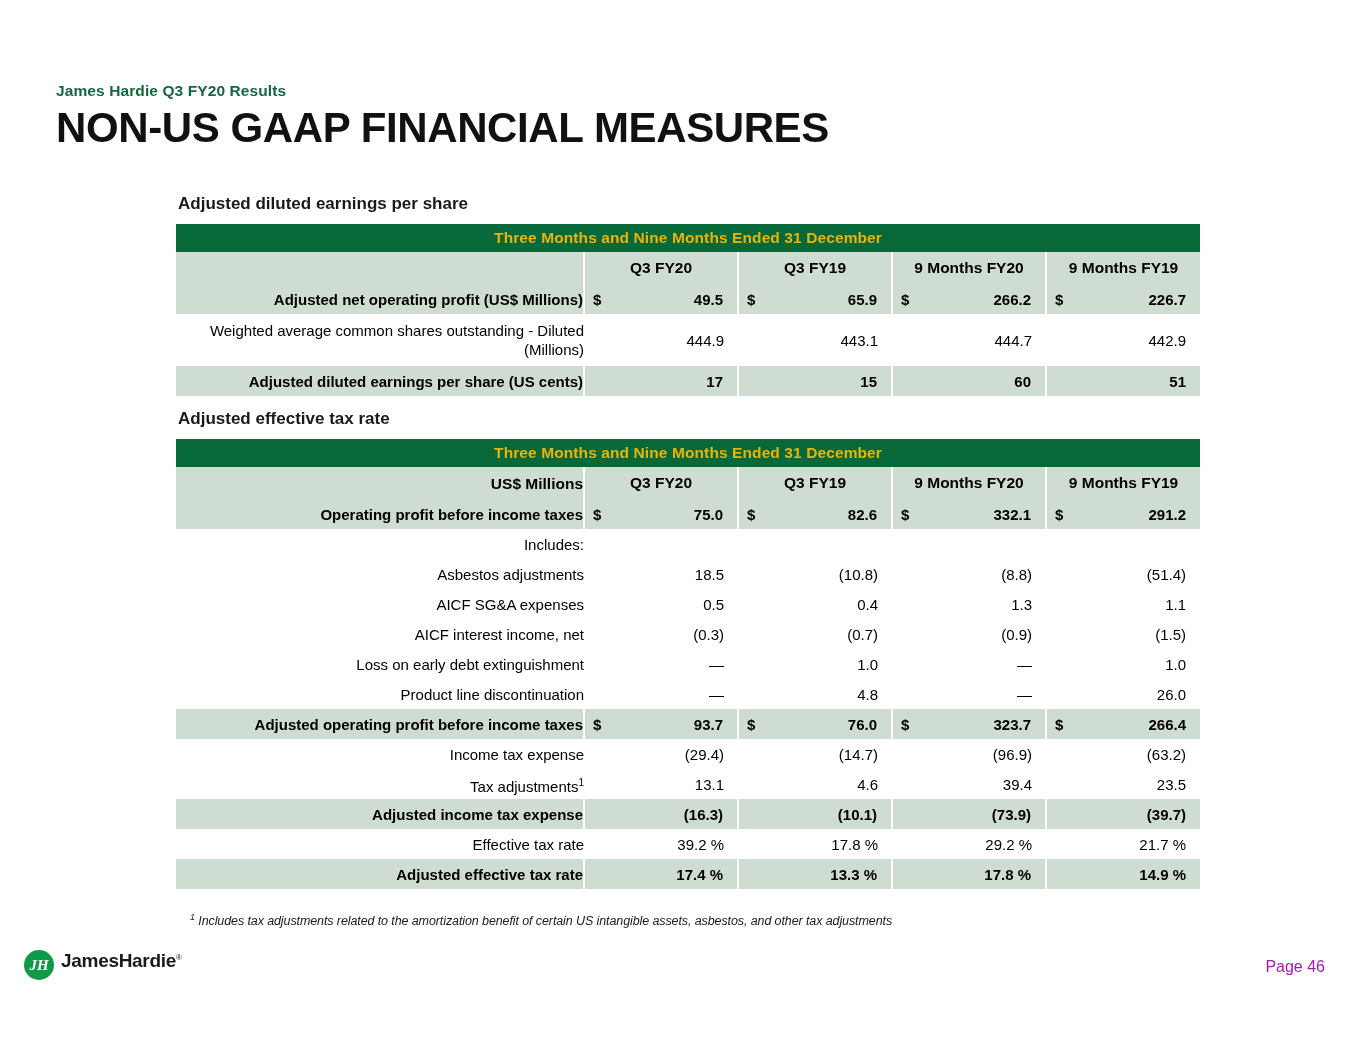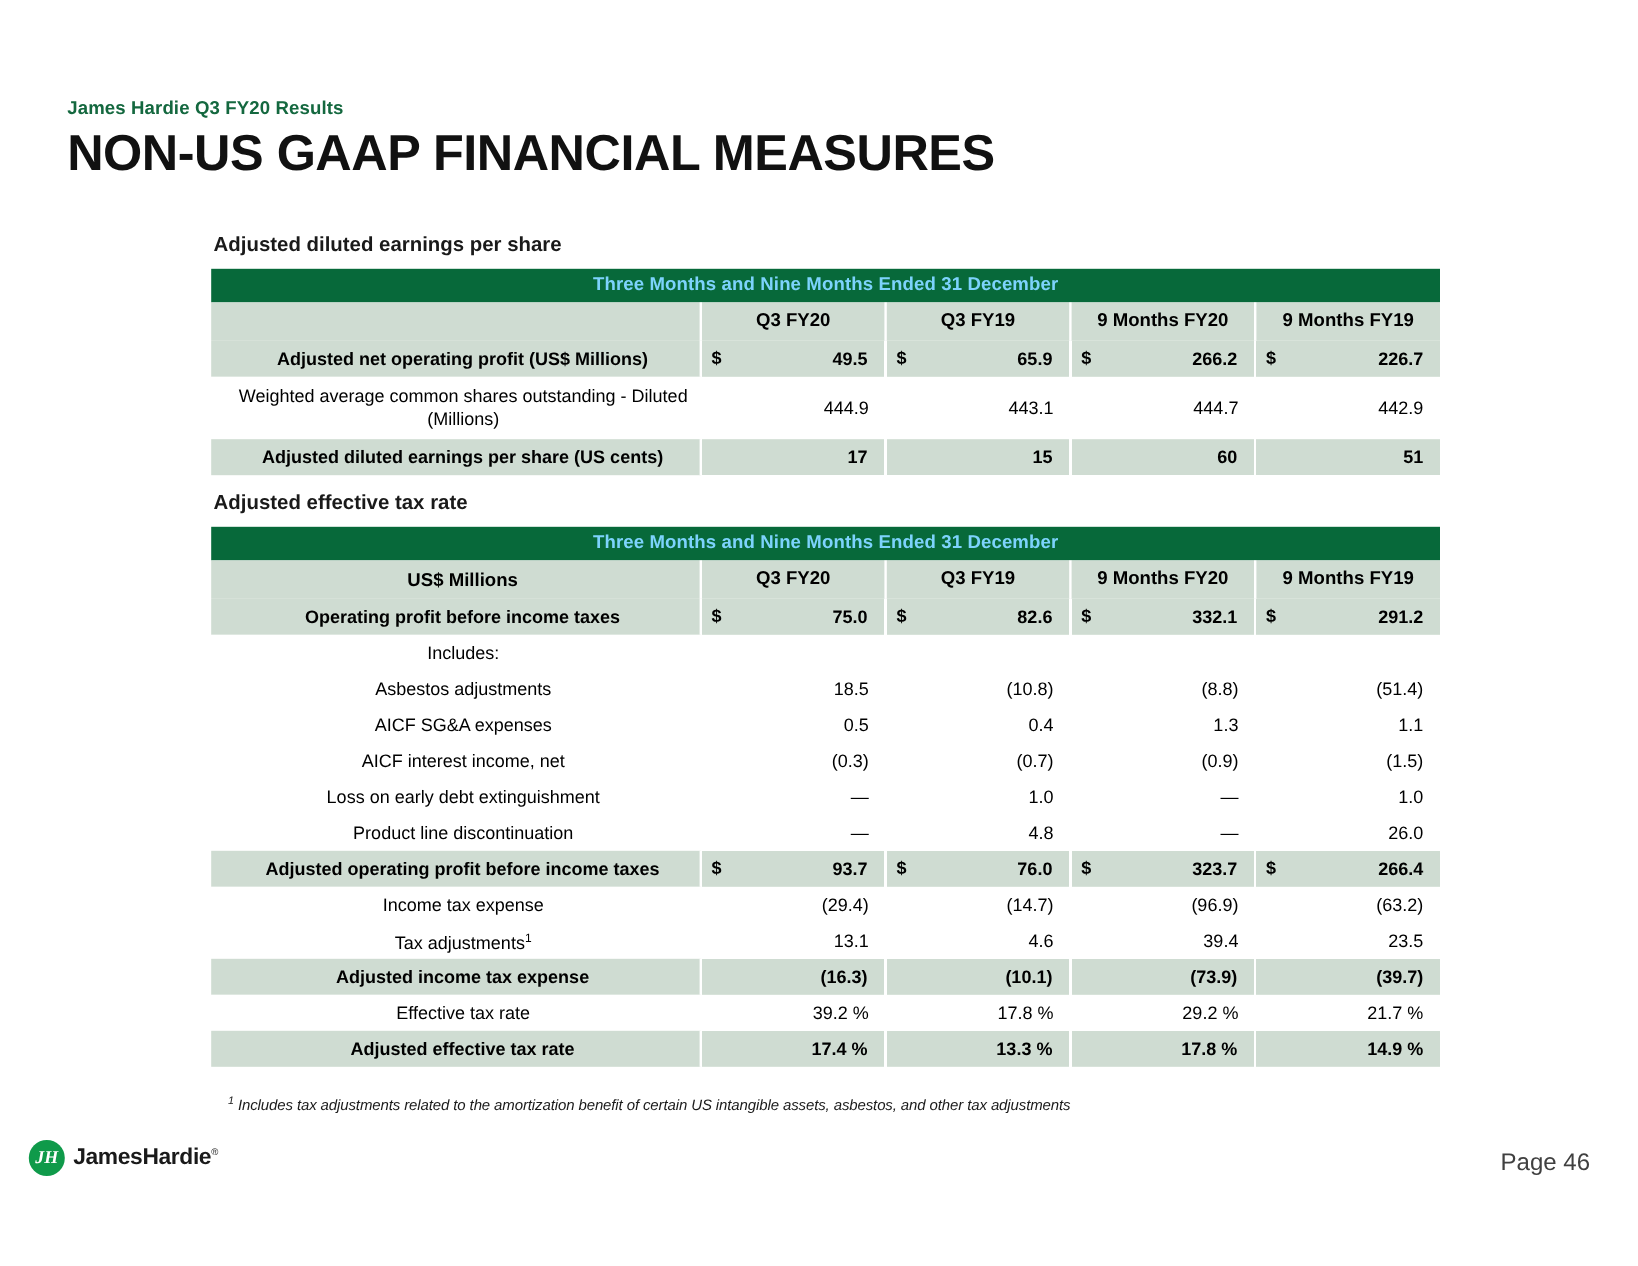--- a/index.html
+++ b/index.html
@@ -66,21 +66,21 @@
   .fin-table col.c-val   { width: 154px; }
 
   .fin-table td, .fin-table th {
     padding: 0;
     vertical-align: middle;
   }
 
   
   .banner td {
     background: #07693a;
-    color: #7dd3fc;
+    color: #eab308;
     font-weight: bold;
     font-size: 15.5px;
     text-align: center;
     height: 28px;
     letter-spacing: 0.1px;
   }
 
   
   .colhead td {
     background: #cfdcd2;
@@ -92,21 +92,21 @@
     text-align: left;
     padding-left: 8px;
   }
   .colhead td.hd {
     text-align: center;
     border-left: 2px solid #ffffff;
   }
 
   
   .fin-table td.lbl {
-    text-align: center;
+    text-align: right;
     padding-left: 12px;
     line-height: 19px;
     margin-top: 35px;
   }
   .fin-table td.num {
     text-align: right;
     padding-right: 14px;
     position: relative;
   }
   .fin-table td.num .cur {
@@ -142,21 +142,20 @@
     letter-spacing: -0.1px;
   }
   #footnote .sup { font-size: 9px; }
 
   
   #footer-logo {
     position: absolute;
     left: 24px;
     top: 950px;
     display: flex;
-    align-items: center;
     gap: 7px;
   }
   #logo-mark {
     width: 30px;
     height: 30px;
     border-radius: 50%;
     background: #0f9a4a;
     display: flex;
     align-items: center;
     justify-content: center;
@@ -174,22 +173,22 @@
   }
   #logo-tm {
     font-size: 8px;
     vertical-align: super;
     font-weight: normal;
   }
   #page-number {
     position: absolute;
     right: 40px;
     top: 958px;
-    font-size: 20px;
-    color: #404040;
+    font-size: 16px;
+    color: #a21caf;
   }
 </style>
 </head>
 <body>
 
 <div id="slide-header">
   <div id="eyebrow">James Hardie Q3 FY20 Results</div>
   <div id="slide-title">NON-US GAAP FINANCIAL MEASURES</div>
 </div>
 

